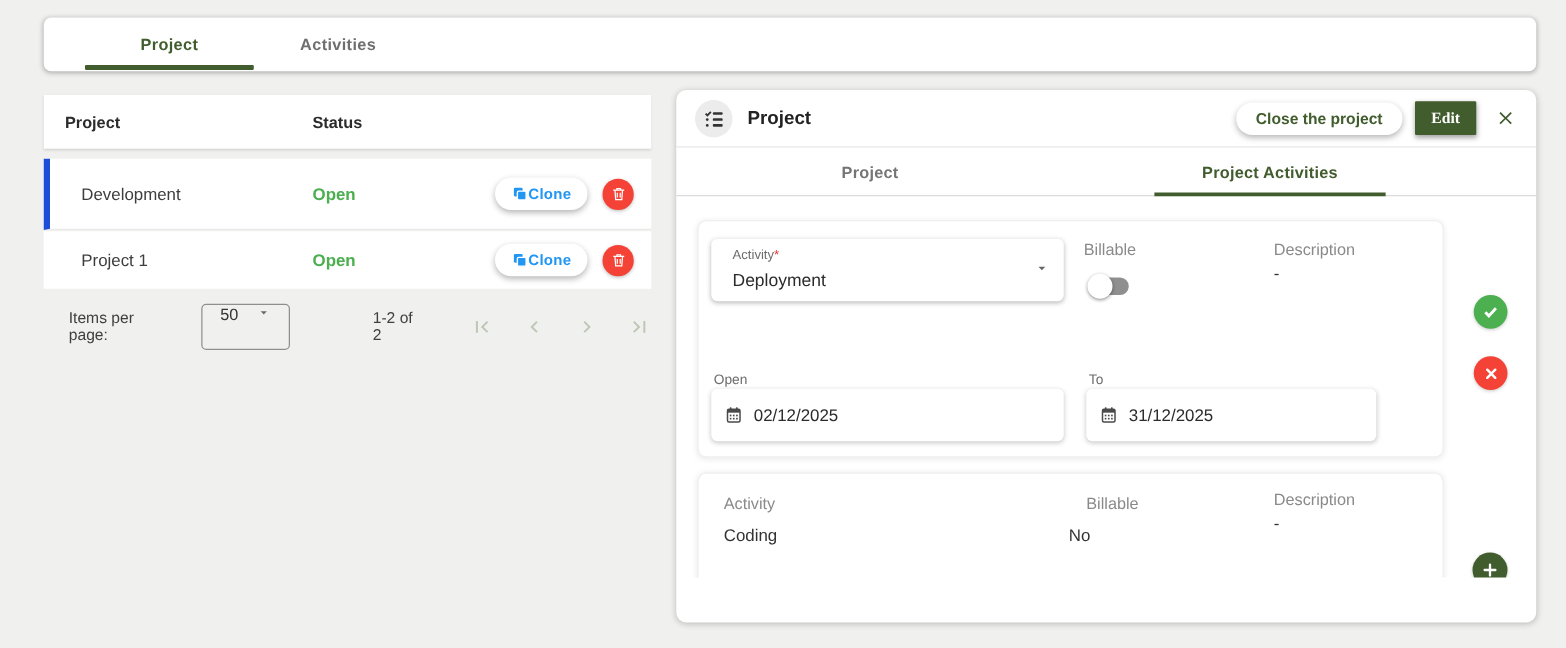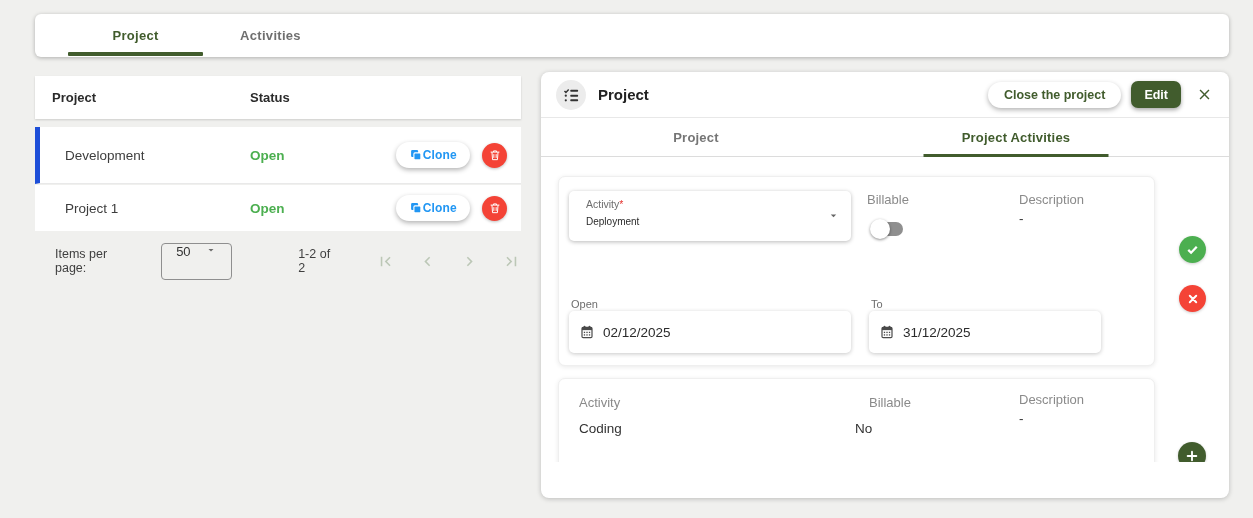--- a/index.html
+++ b/index.html
@@ -46,22 +46,22 @@
 
   
   .panel { position:absolute; left:541px; top:72px; width:688px; height:426px; background:#fff;
     border-radius:8px; box-shadow:0 1px 5px rgba(0,0,0,.22); }
   .panel-header { height:46px; display:flex; align-items:center; padding:0 15px; border-bottom:1px solid #e8e8e8; }
   .list-badge { width:30px; height:30px; border-radius:50%; background:#ececec; display:flex; align-items:center; justify-content:center; }
   .panel-title { margin-left:12px; font-size:15px; font-weight:700; color:#222; }
   .spacer { flex:1; }
   .close-project-btn { background:#fff; border:none; cursor:pointer; border-radius:14px; height:26px; padding:0 16px;
     box-shadow:0 2px 5px rgba(0,0,0,.3); color:#415c2d; font-weight:700; font-size:12.5px; font-family:inherit; }
-  .edit-btn { margin-left:10px; background:#415c2d; border:none; cursor:pointer; border-radius:7px; height:27px; padding:0 13px;
-    box-shadow:0 2px 4px rgba(0,0,0,.35); color:#fff; font-weight:700; font-size:12.5px; font-family:Liberation Sans, sans-serif; }
+  .edit-btn { margin-left:10px; background:#415c2d; border:none; cursor:pointer; border-radius:1px; height:27px; padding:0 13px;
+    box-shadow:0 2px 4px rgba(0,0,0,.35); color:#fff; font-weight:700; font-size:12.5px; font-family:Liberation Serif, serif; }
   .close-x { margin-left:13px; background:none; border:none; cursor:pointer; width:20px; height:20px;
     display:flex; align-items:center; justify-content:center; }
 
   .panel-tabs { position:relative; height:39px; border-bottom:1px solid #dcdcdc; }
   .panel-tab { position:absolute; top:0; height:100%; display:flex; align-items:center; justify-content:center;
     font-size:13px; font-weight:700; letter-spacing:.2px; color:#757575; cursor:pointer; }
   .panel-tab.t1 { left:0; width:310px; }
   .panel-tab.t2 { left:310px; width:330px; color:#415c2d; }
   .panel-tab .inkbar2 { position:absolute; bottom:-1px; left:50%; transform:translateX(-50%); width:185px; height:3px; background:#415c2d; }
 
@@ -69,21 +69,21 @@
 
   .act-card { position:absolute; left:17px; width:597px; background:#fff; border:1px solid #efefef;
     border-radius:7px; box-shadow:0 1px 5px rgba(0,0,0,.09); }
   .card-edit { top:18px; height:190px; }
   .card-view { top:220px; height:112px; }
 
   .sel-field { position:absolute; left:10px; top:14px; width:282px; height:50px; background:#fff; border-radius:5px;
     box-shadow:0 1px 4px rgba(0,0,0,.28); cursor:pointer; }
   .sel-label { position:absolute; left:17px; top:7px; font-size:10.5px; color:#6d6d6d; }
   .sel-label .req { color:#e53935; }
-  .sel-value { position:absolute; left:17px; top:25px; font-size:10px; color:#2b2b2b; }
+  .sel-value { position:absolute; left:17px; top:25px; font-size:14px; color:#2b2b2b; }
   .sel-caret { position:absolute; right:11px; top:17px; }
 
   .fld-label { position:absolute; font-size:13px; color:#8a8a8a; }
   .fld-value { position:absolute; font-size:13.5px; color:#333; }
 
   .toggle { position:absolute; left:314px; top:45px; width:30px; height:14px; background:#8f8f8f; border-radius:7px; cursor:pointer; }
   .toggle .thumb { position:absolute; left:-3px; top:-3px; width:20px; height:20px; border-radius:50%;
     background:#fff; box-shadow:0 1px 3px rgba(0,0,0,.45); }
 
   .date-label { position:absolute; font-size:11px; color:#6d6d6d; }

